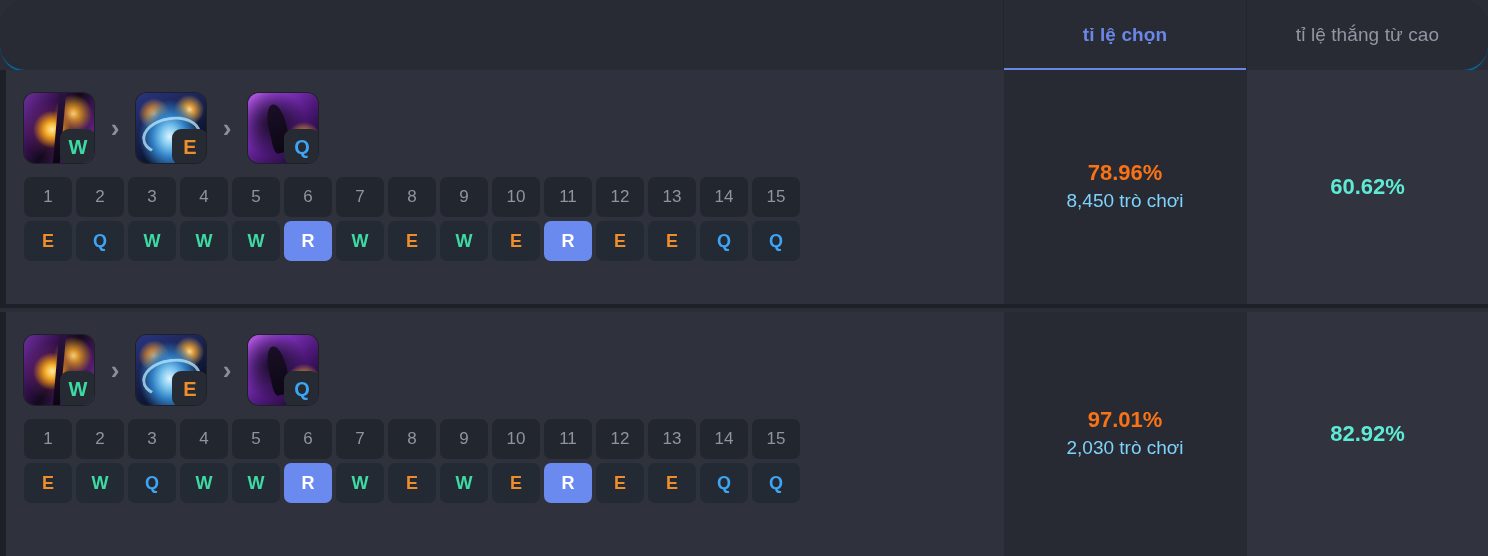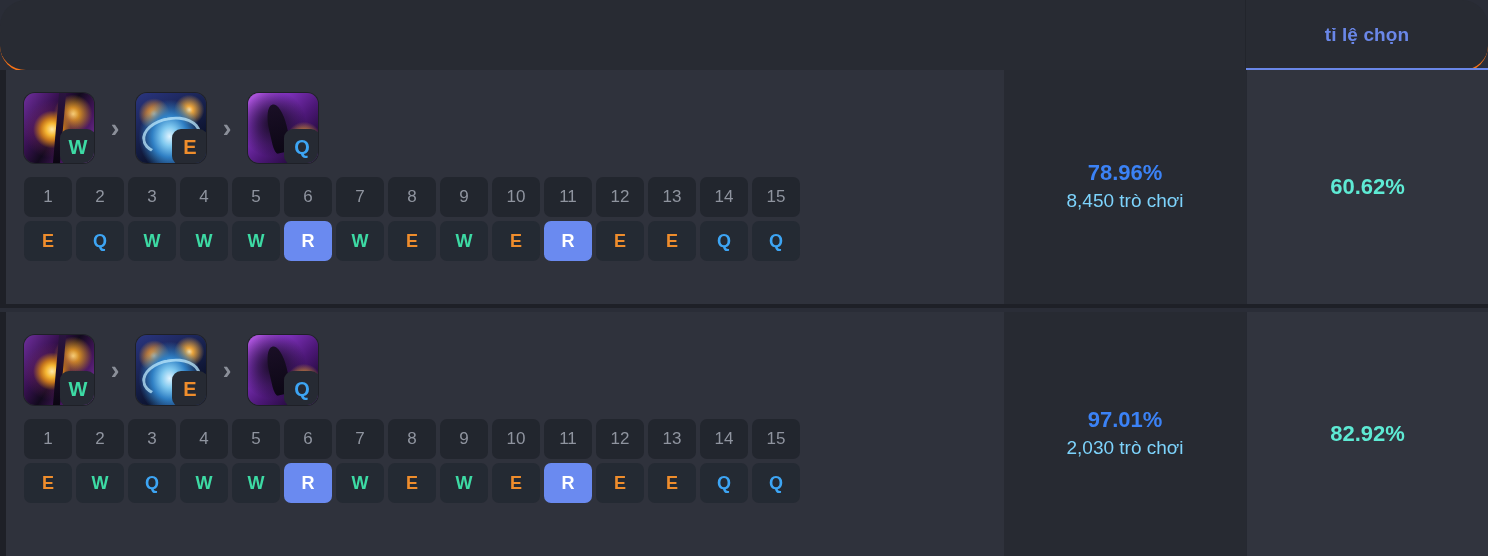--- a/index.html
+++ b/index.html
@@ -24,21 +24,21 @@
     box-sizing: border-box;
   }
 
   
   .header {
     position: absolute;
     left: 0; top: 0;
     width: 1488px;
     height: 72px;
     background: #282b33;
-    border-bottom: 2px solid #f97316;
+    border-bottom: 2px solid #0369a1;
     box-sizing: border-box;
     display: flex;
     justify-content: flex-end;
     align-items: stretch;
     border-radius: 26px;
   }
   .header-spacer {
     flex: 1 1 auto;
     border-right: 1px solid #22252c;
   }
@@ -230,21 +230,21 @@
   .col-win {
     flex: 1 1 auto;
     background: #31343e;
     display: flex;
     align-items: center;
     justify-content: center;
     border-left: 1px solid #262932;
     box-sizing: border-box;
   }
   .pick-pct {
-    color: #3b82f6;
+    color: #f97316;
     font-size: 22px;
     font-weight: bold;
     line-height: 1.25;
   }
   .pick-games {
     color: #7dd3fc;
     font-size: 19px;
     line-height: 1.45;
   }
   .win-pct {
@@ -255,20 +255,23 @@
 </style>
 </head>
 <body>
 
 <div class="app">
 
   <div class="header">
     <div class="header-spacer"></div>
     <div class="tab active">
       <span>tỉ lệ chọn</span>
+    </div>
+    <div class="tab inactive">
+      <span>tỉ lệ thắng từ cao</span>
     </div>
   </div>
 
   <div class="row row-1">
     <div class="row-left">
 
       <div class="chain">
         <div class="ability">
           <div class="art art-w"></div>
           <div class="badge k-W skl">W</div>

